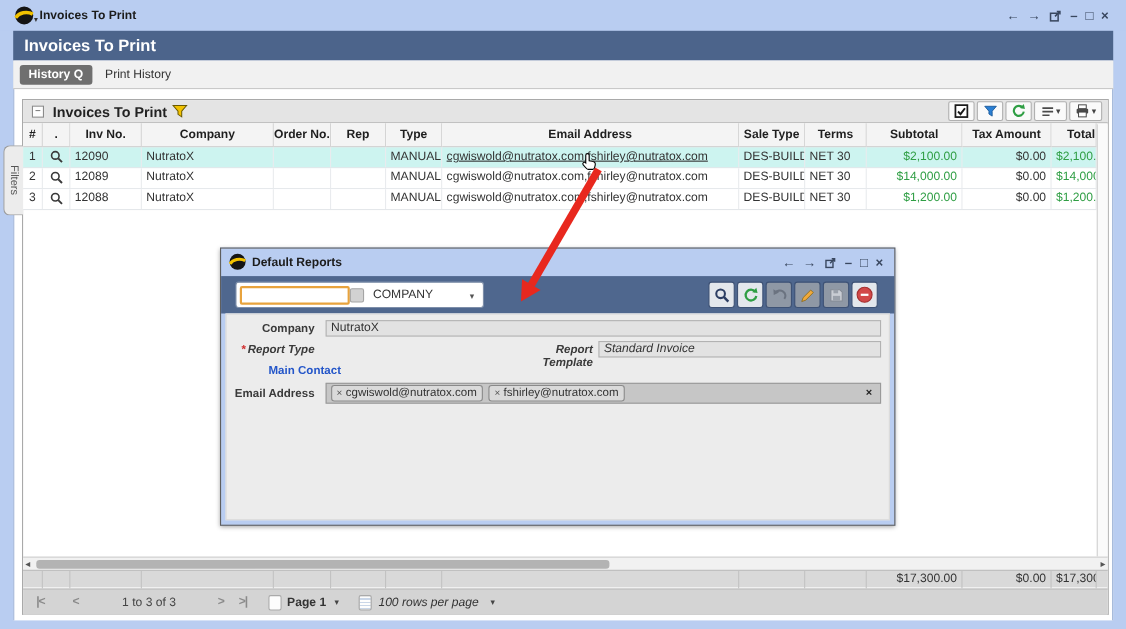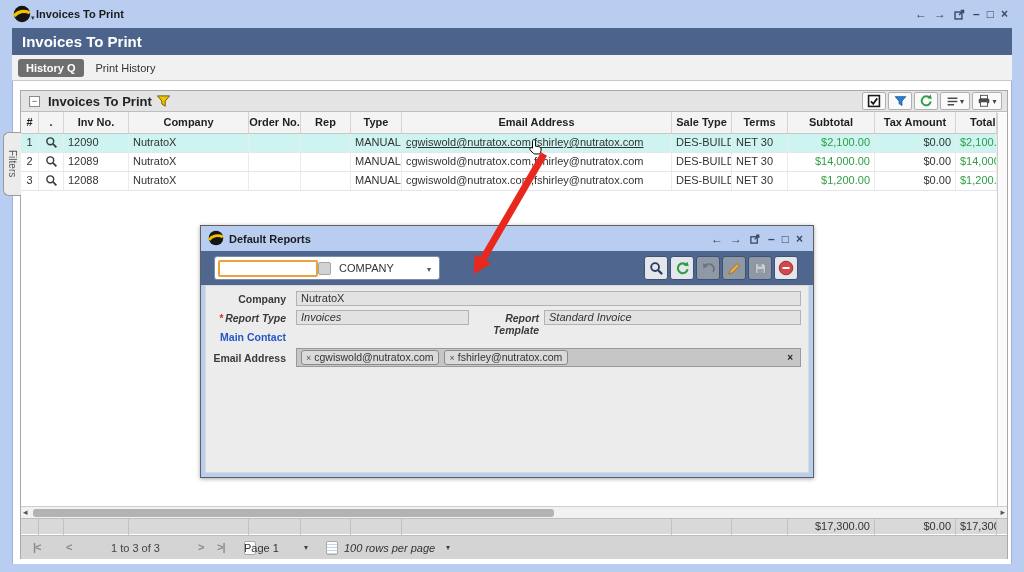--- a/index.html
+++ b/index.html
@@ -277,21 +277,21 @@
     <div class="tc c12" style="text-align:left;padding-left:4px;">$17,300.00</div>
   </div>
 
   <div class="abs pagebar">
     <span class="pnav" style="left:12px;">|&lt;</span>
     <span class="pnav" style="left:45px;">&lt;</span>
     <span class="prange" style="left:90px;">1 to 3 of 3</span>
     <span class="pnav" style="left:177px;">&gt;</span>
     <span class="pnav" style="left:196px;">&gt;|</span>
     <span class="picon" style="left:223px;"></span>
-    <span class="ptext" style="left:223px;">Page 1</span>
+    <span class="ptext" style="left:240px;font-weight:bold;">Page 1</span>
     <span class="pcaret" style="left:283px;">▾</span>
     <span class="picon lines" style="left:305px;"></span>
     <span class="ptext" style="left:323px;font-style:italic;">100 rows per page</span>
     <span class="pcaret" style="left:425px;">▾</span>
   </div>
 </div>
 
 <div class="abs filtertab">Filters</div>
 
 <div class="abs dialog">
@@ -363,25 +363,24 @@
       </span>
   </div>
 
   <div class="dbody">
     <div class="frow" style="top:5px;">
       <span class="flabel" style="left:0;">Company</span>
       <span class="ffield" style="left:90px;width:505px;">NutratoX</span>
     </div>
     <div class="frow" style="top:24px;font-style:italic;">
       <span class="flabel" style="left:0;"><span class="freq">*</span><span>Report Type</span></span>
-      <span class="ffield" style="left:90px;width:173px;">Invoices</span>
       <span class="flabel" style="left:253px;width:80px;">Report Template</span>
       <span class="ffield" style="left:338px;width:257px;">Standard Invoice</span>
     </div>
-    <div class="frow" style="top:43px;">
+    <div class="frow" style="top:43px;margin-left:24px;">
       <span class="flabel linklabel" style="left:0;">Main Contact</span>
     </div>
     <div class="frow" style="top:62px;height:20px;">
       <span class="flabel" style="left:0;top:4px;">Email Address</span>
       <span class="emailfield">
         <span class="chip"><span class="x">×</span><span>cgwiswold@nutratox.com</span></span>
         <span class="chip"><span class="x">×</span><span>fshirley@nutratox.com</span></span>
         <span class="fieldclear">×</span>
       </span>
     </div>

